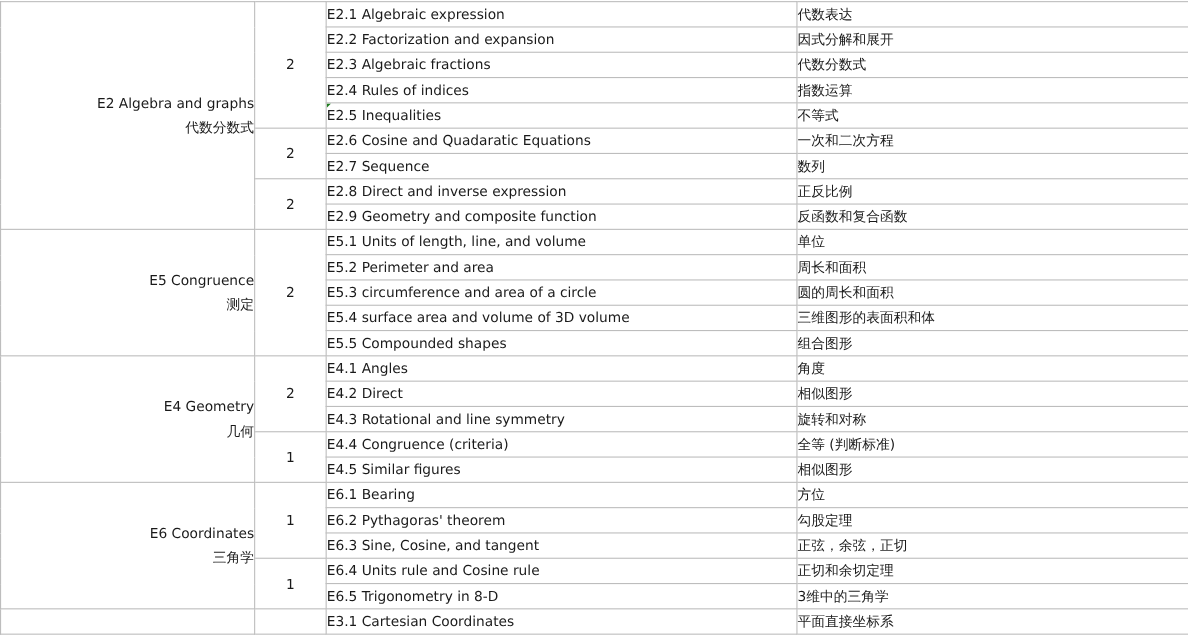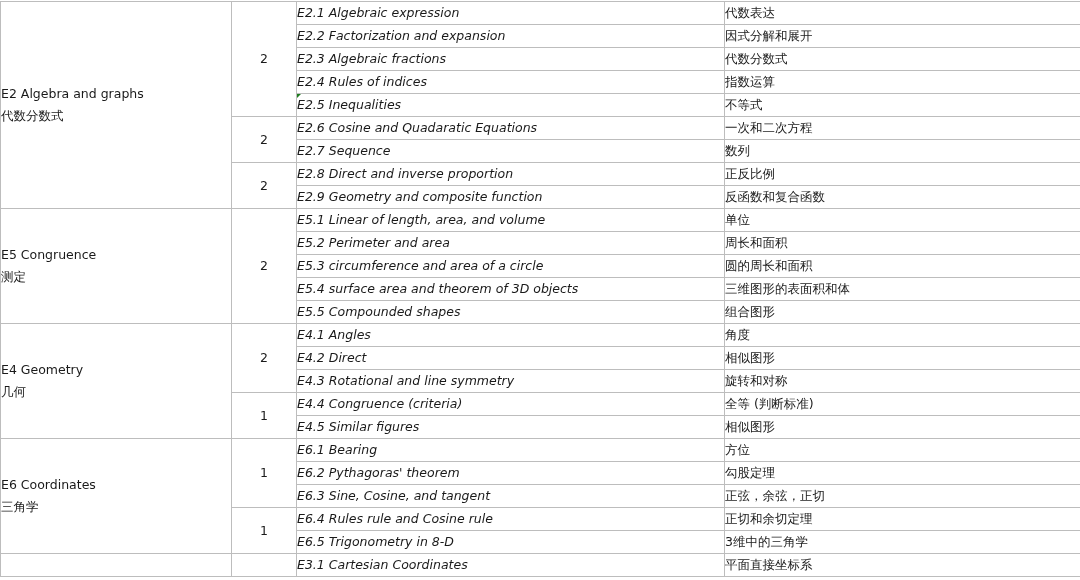--- a/index.html
+++ b/index.html
@@ -17,34 +17,34 @@
   table.grid td {
     border: 1px solid #bdbdbd;
     height: 22px;
     padding: 0;
     font-size: 12.5px;
     line-height: 22px;
     white-space: nowrap;
     overflow: hidden;
   }
   td.chapter {
-    text-align: left;
+    text-align: right;
     vertical-align: middle;
     line-height: 21px;
     border-left: none;
     border-top-color: #cfcfcf;
     border-bottom-color: #cfcfcf;
   }
   td.hours {
     text-align: center;
     vertical-align: middle;
     border-top-color: #e0e0e0;
     border-bottom-color: #e0e0e0;
   }
-  td.topic { padding-left: 3px; position: relative; font-style: italic; }
+  td.topic { padding-left: 3px; position: relative; }
   td.cn { padding-left: 3px; }
   td.last-col { border-right: none; }
   .comment-marker {
     position: absolute; left: 0; top: 0;
     width: 0; height: 0;
     border-top: 4px solid #1e7b1e;
     border-right: 4px solid transparent;
   }
   .ch-en, .ch-cn { display: block; }
 </style>
@@ -90,47 +90,47 @@
       <td class="hours" rowspan="2">2</td>
       <td class="topic">E2.6 Cosine and Quadaratic Equations</td>
       <td class="cn last-col">一次和二次方程</td>
     </tr>
     <tr>
       <td class="topic">E2.7 Sequence</td>
       <td class="cn last-col">数列</td>
     </tr>
     <tr>
       <td class="hours" rowspan="2">2</td>
-      <td class="topic">E2.8 Direct and inverse proportion</td>
+      <td class="topic">E2.8 Direct and inverse expression</td>
       <td class="cn last-col">正反比例</td>
     </tr>
     <tr>
       <td class="topic">E2.9 Geometry and composite function</td>
       <td class="cn last-col">反函数和复合函数</td>
     </tr>
 
     <tr>
       <td class="chapter" rowspan="5">
         <span class="ch-en">E5 Congruence</span>
         <span class="ch-cn">测定</span>
       </td>
       <td class="hours" rowspan="5">2</td>
-      <td class="topic">E5.1 Linear of length, area, and volume</td>
+      <td class="topic">E5.1 Units of length, line, and volume</td>
       <td class="cn last-col">单位</td>
     </tr>
     <tr>
       <td class="topic">E5.2 Perimeter and area</td>
       <td class="cn last-col">周长和面积</td>
     </tr>
     <tr>
       <td class="topic">E5.3 circumference and area of a circle</td>
       <td class="cn last-col">圆的周长和面积</td>
     </tr>
     <tr>
-      <td class="topic">E5.4 surface area and theorem of 3D objects</td>
+      <td class="topic">E5.4 surface area and volume of 3D volume</td>
       <td class="cn last-col">三维图形的表面积和体</td>
     </tr>
     <tr>
       <td class="topic">E5.5 Compounded shapes</td>
       <td class="cn last-col">组合图形</td>
     </tr>
 
     <tr>
       <td class="chapter" rowspan="5">
         <span class="ch-en">E4 Geometry</span>
@@ -170,21 +170,21 @@
     <tr>
       <td class="topic">E6.2 Pythagoras' theorem</td>
       <td class="cn last-col">勾股定理</td>
     </tr>
     <tr>
       <td class="topic">E6.3 Sine, Cosine, and tangent</td>
       <td class="cn last-col">正弦，余弦，正切</td>
     </tr>
     <tr>
       <td class="hours" rowspan="2">1</td>
-      <td class="topic">E6.4 Rules rule and Cosine rule</td>
+      <td class="topic">E6.4 Units rule and Cosine rule</td>
       <td class="cn last-col">正切和余切定理</td>
     </tr>
     <tr>
       <td class="topic">E6.5 Trigonometry in 8-D</td>
       <td class="cn last-col">3维中的三角学</td>
     </tr>
 
     <tr>
       <td class="chapter"></td>
       <td class="hours"></td>

